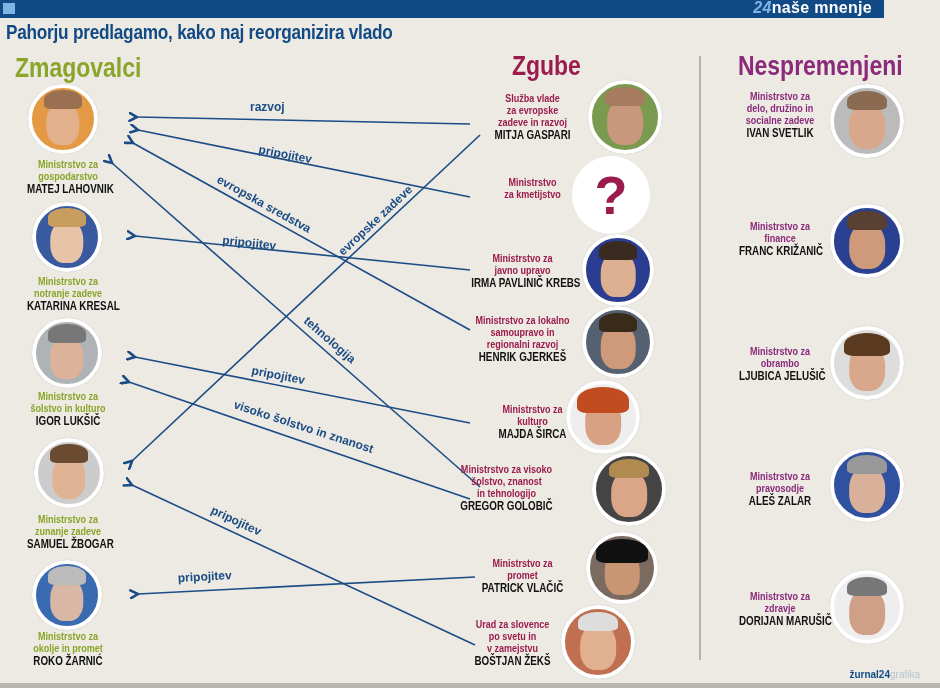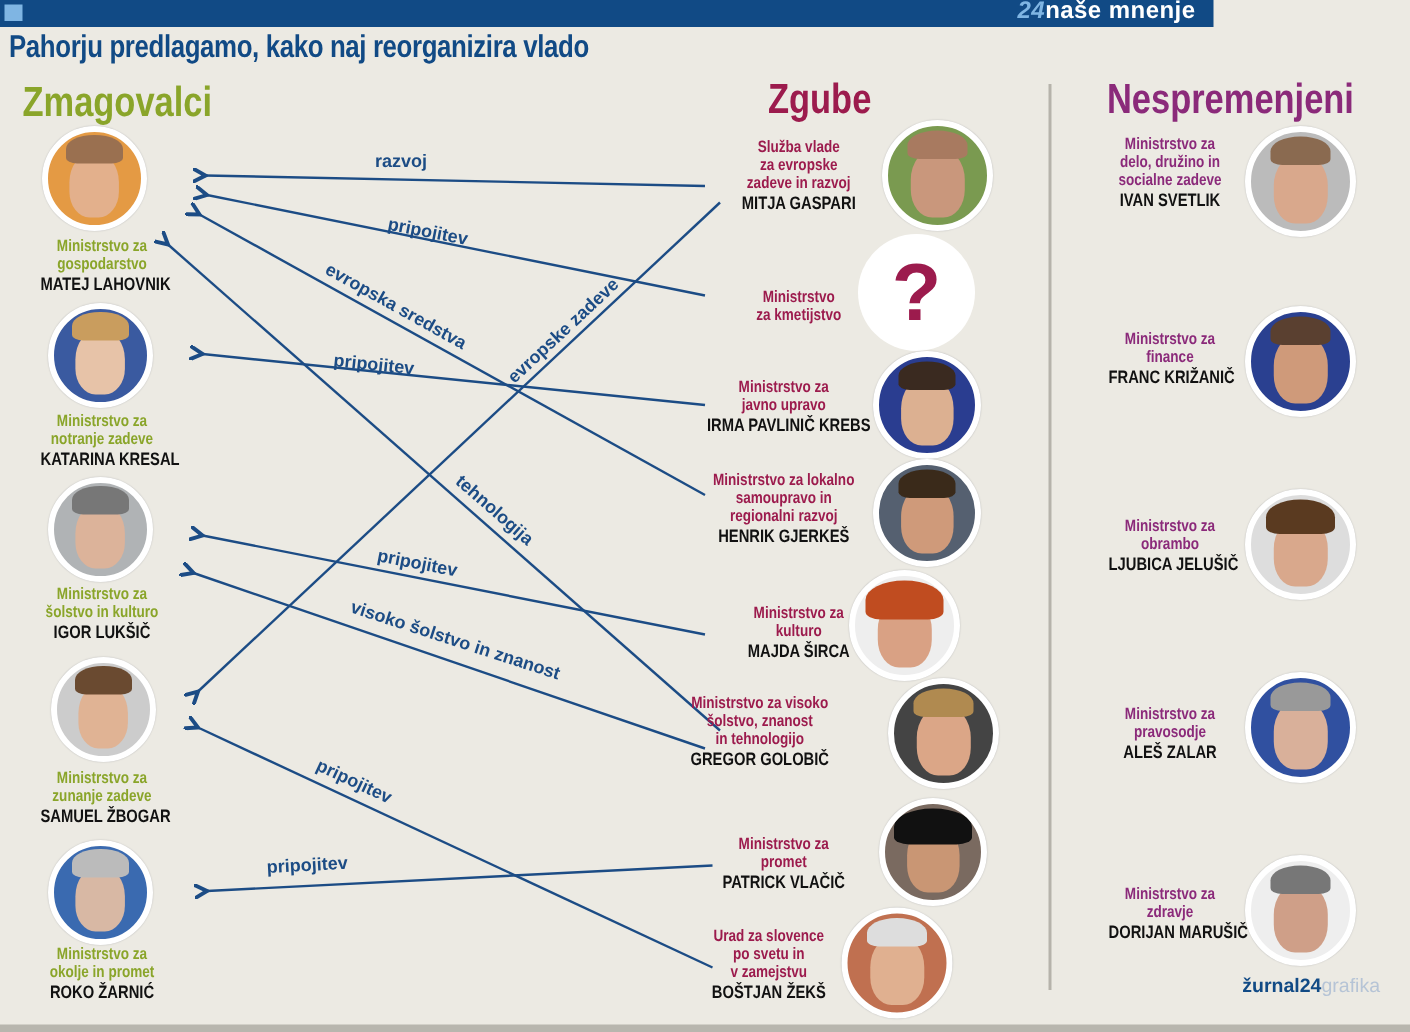--- a/index.html
+++ b/index.html
@@ -1,31 +1,31 @@
 <!DOCTYPE html>
 <html><head>
 <meta charset="utf-8">
 <style>
   html, body { margin:0; padding:0; }
   body { width:940px; height:688px; background:#eceae3; position:relative; overflow:hidden;
          font-family:"Liberation Sans", sans-serif; }
-  .topbar { position:absolute; left:0; top:0; width:809px; height:18px; background:#114a85; }
+  .topbar { position:absolute; left:0; top:0; width:884px; height:18px; background:#114a85; }
   .topbar .sq { position:absolute; left:3px; top:3px; width:12px; height:11px; background:#7fb5e3; }
   .brand { position:absolute; right:12px; top:-1px; font-weight:bold; font-size:16px; color:#fff; letter-spacing:0.3px; }
   .brand .num { color:#7fb5e3; font-style:italic; }
   .title { position:absolute; left:6px; top:20px; font-size:21px; font-weight:bold; color:#114a85;
            transform:scaleX(0.82); transform-origin:left top; white-space:nowrap; letter-spacing:-0.3px; }
   .col-head { position:absolute; font-weight:bold; font-size:28px; white-space:nowrap;
               transform:scaleX(0.82); transform-origin:left top; }
   .h-win { left:15px; top:52px; color:#8aa52a; }
   .h-loss { left:512px; top:50px; color:#9c1b4d; }
   .h-same { left:738px; top:50px; color:#8b2a7a; }
   .divider { position:absolute; left:699px; top:56px; width:2px; height:604px; background:#b6b3ab; }
   .bottom-bar { position:absolute; left:0; bottom:0; width:940px; height:5px; background:#b8b6ae; }
-  .credit { position:absolute; right:20px; bottom:24px; font-size:13px; font-weight:bold; color:#114a85; }
+  .credit { position:absolute; right:20px; bottom:8px; font-size:10px; font-weight:bold; color:#114a85; }
   .credit .g { color:#b6c4d6; font-weight:normal; }
 
   .photo { position:absolute; width:70px; height:70px; border-radius:50%; border:4px solid #fff;
            box-sizing:border-box; overflow:hidden; box-shadow:0 0 1px #aaa; }
   .photo .face { position:absolute; left:50%; top:22%; width:54%; height:70%; transform:translateX(-50%);
                  border-radius:45% 45% 40% 40%; }
   .photo .hair { position:absolute; left:20%; top:4%; width:60%; height:30%; border-radius:50% 50% 20% 20%; }
   .qmark { position:absolute; width:78px; height:78px; border-radius:50%; background:#fff;
            display:flex; align-items:center; justify-content:center; color:#9c1b4d; font-weight:bold; font-size:54px; }
 
@@ -140,21 +140,21 @@
     <div class="hair" style="background:#a87a60;"></div>
 </div>
 <div class="lbl loss" style="left:480px;top:92px;width:105px;">
   <span class="min">Služba vlade</span>
   <span class="min">za  evropske</span>
   <span class="min">zadeve in razvoj</span>
   <span class="name">MITJA GASPARI</span>
 </div>
 
 <div class="qmark" style="left:572px;top:156px;">?</div>
-<div class="lbl loss" style="left:480px;top:192px;width:105px;">
+<div class="lbl loss" style="left:480px;top:176px;width:105px;">
   <span class="min">Ministrstvo</span>
   <span class="min">za kmetijstvo</span>
 </div>
 
 <div class="photo" style="left:582px;top:234px;width:72px;height:72px;background:#2a3d90;">
   <div class="face" style="background:#dcb091;"></div>
     <div class="hair" style="background:#3a2a20;"></div>
 </div>
 <div class="lbl loss" style="left:460px;top:252px;width:125px;">
   <span class="min">Ministrstvo za</span>

